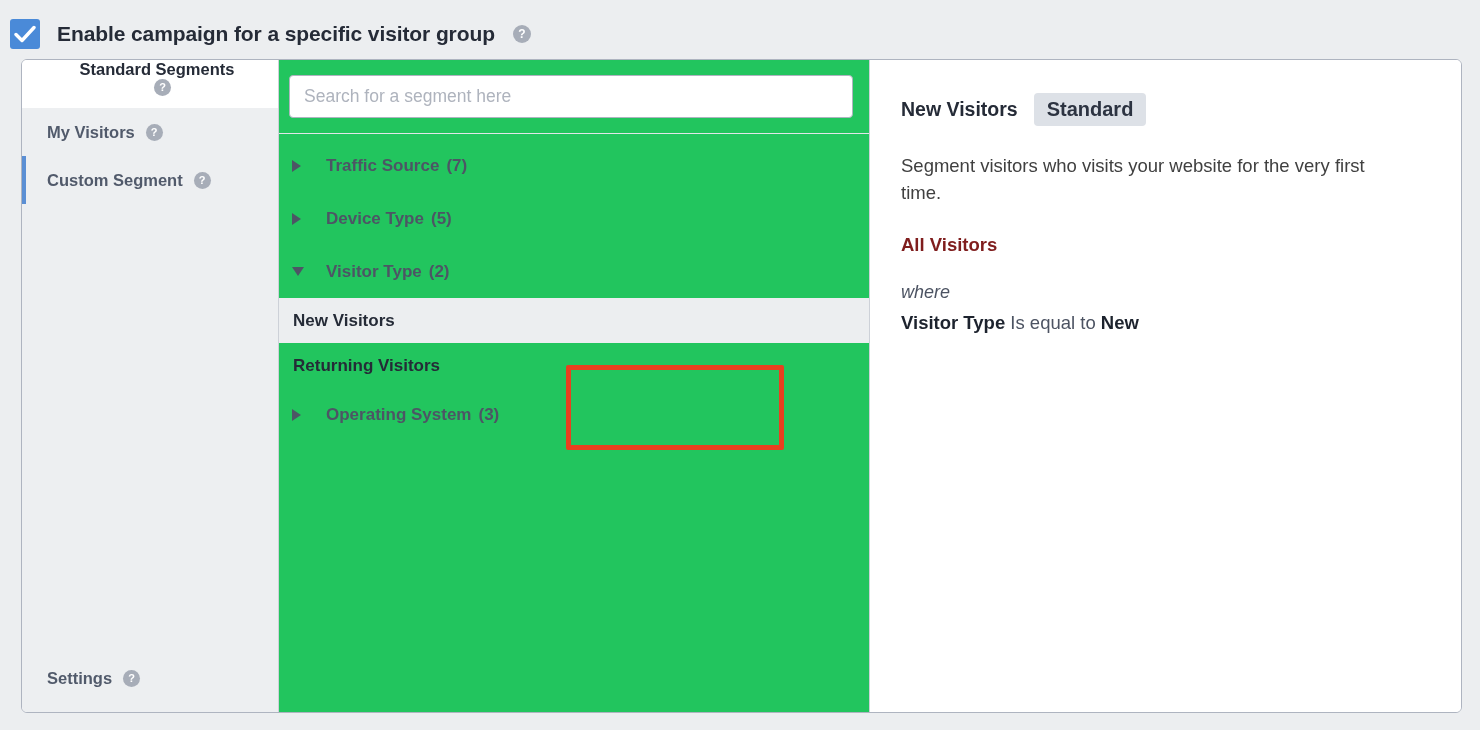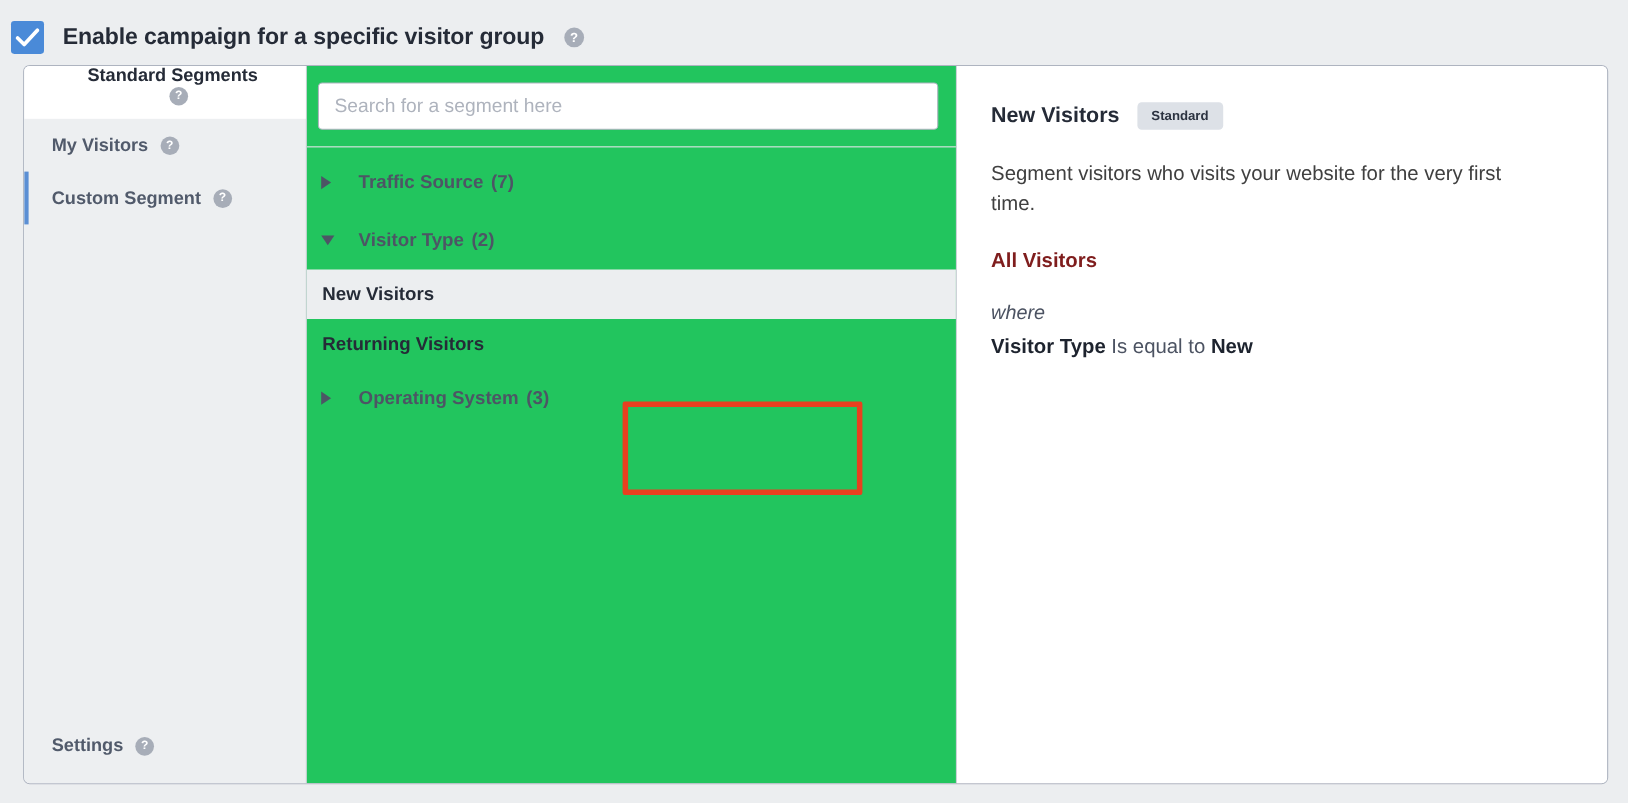--- a/index.html
+++ b/index.html
@@ -212,21 +212,21 @@
   }
   .detail-title {
     font-size: 19.5px;
     font-weight: bold;
     color: #252b37;
   }
   .badge {
     margin-left: 16px;
     background: #dde1e7;
     color: #2c3341;
-    font-size: 12px;
+    font-size: 20px;
     font-weight: bold;
     border-radius: 4px;
     padding: 6px 13px 7px 13px;
     line-height: 1;
   }
   .detail-desc {
     margin-top: 26px;
     font-size: 18.5px;
     color: #404040;
     line-height: 1.47;
@@ -312,20 +312,27 @@
     <div class="tree">
 
       <div class="tree-group">
         <span class="caret">
             <i class="tri-right"></i>
           </span>
         <span class="group-name">Traffic Source</span>
         <span class="group-count">(7)</span>
       </div>
 
+      <div class="tree-group">
+        <span class="caret">
+            <i class="tri-right"></i>
+          </span>
+        <span class="group-name">Device Type</span>
+        <span class="group-count">(5)</span>
+      </div>
 
       <div class="tree-group">
         <span class="caret">
             <i class="tri-down"></i>
           </span>
         <span class="group-name">Visitor Type</span>
         <span class="group-count">(2)</span>
       </div>
 
       <div class="leaf selected">

